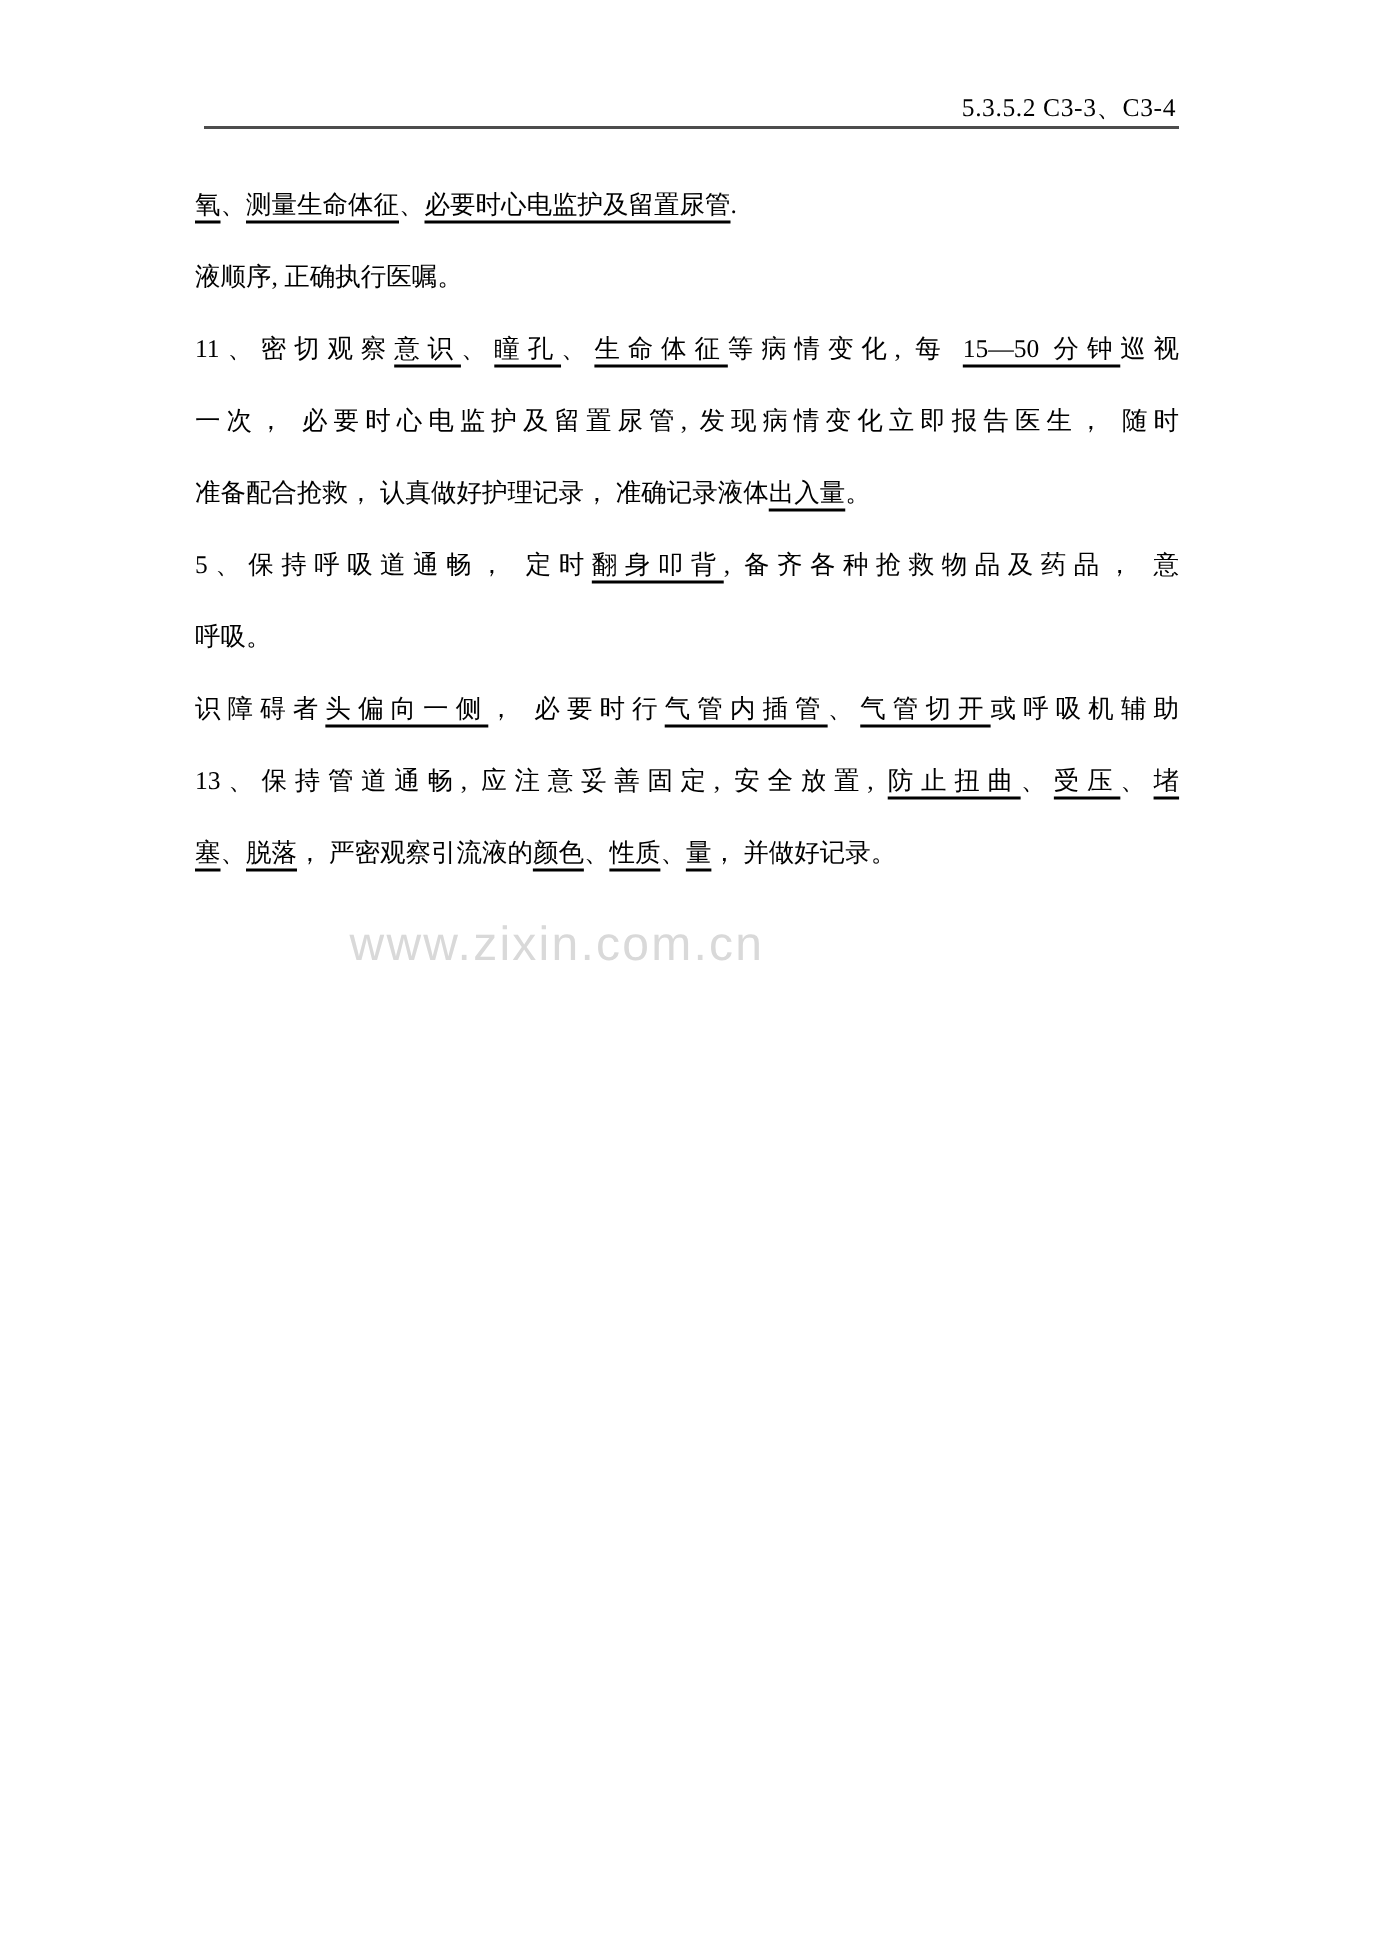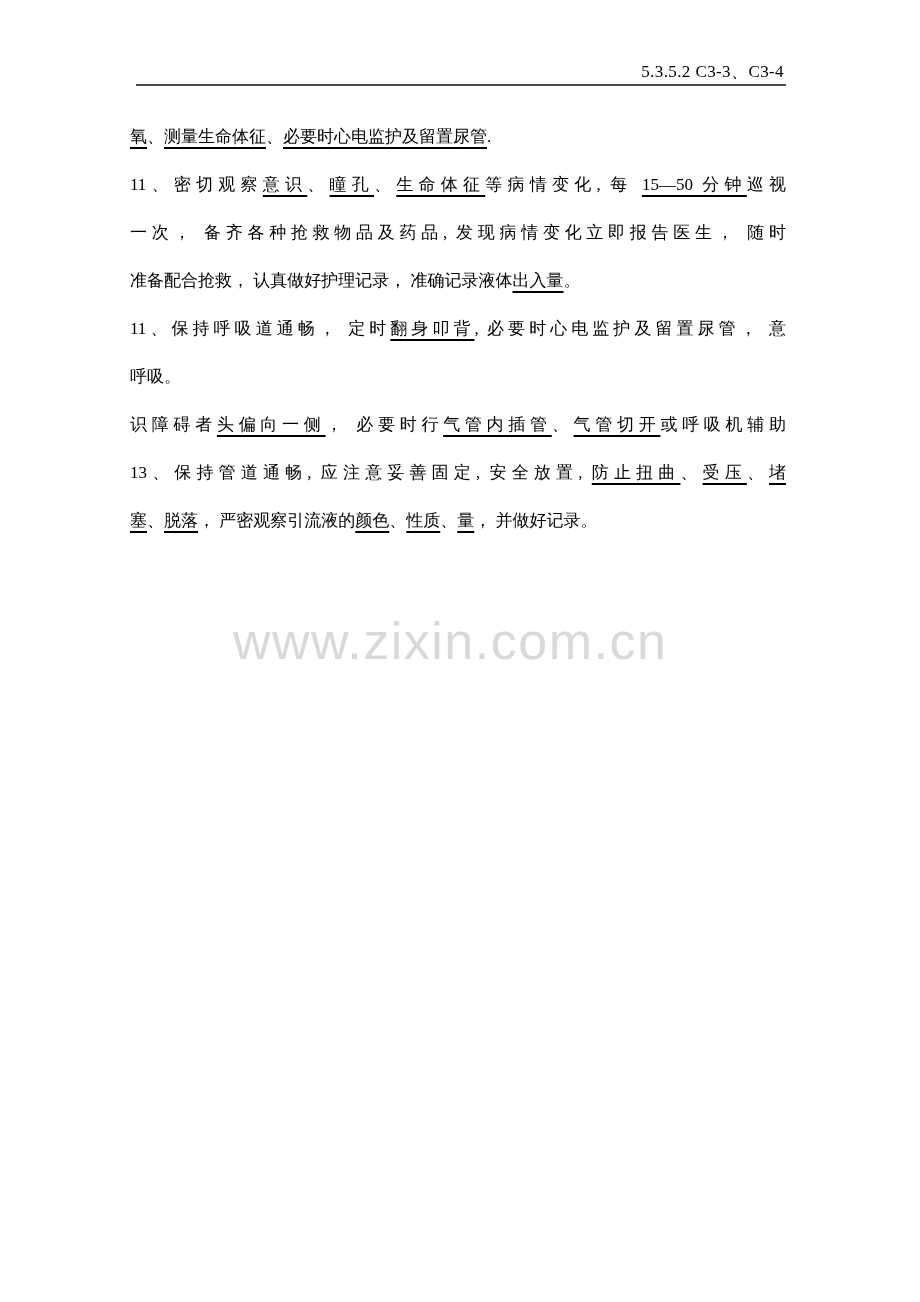--- a/index.html
+++ b/index.html
@@ -31,21 +31,21 @@
     width: 650px;
     height: 2px;
     background: var(--rule-color, #4d4d4d);
   }
   .watermark {
     position: absolute;
     top: 611px;
     left: 233px;
     z-index: 1;
     font-family: "Liberation Sans", "DejaVu Sans", sans-serif;
-    font-size: 52px;
+    font-size: 32px;
     letter-spacing: 1.5px;
     color: var(--wm-color, #d9d9d9);
     white-space: nowrap;
     user-select: none;
   }
   .content {
     position: absolute;
     top: 113px;
     left: 130px;
     width: 656px;
@@ -74,28 +74,29 @@
 
 <div class="page">
   <div class="header-code">5.3.5.2 C3-3、C3-4</div>
   <div class="header-rule"></div>
   <div class="watermark">www.zixin.com.cn</div>
   <div class="content">
       <div class="paragraph">
         <div class="line"><span class="seg u">氧</span><span class="seg">、</span><span class="seg u">测量生命体征</span><span class="seg">、</span><span class="seg u">必要时心电监护及留置尿管</span><span class="seg">.</span></div>
       </div>
       <div class="paragraph">
+        <div class="line"><span class="seg">液顺序, 正确执行医嘱。</span></div>
       </div>
       <div class="paragraph">
         <div class="line j"><span class="seg">11、密切观察</span><span class="seg u">意识</span><span class="seg">、</span><span class="seg u">瞳孔</span><span class="seg">、</span><span class="seg u">生命体征</span><span class="seg">等病情变化, 每 </span><span class="seg u">15—50 分钟</span><span class="seg">巡视</span></div>
-        <div class="line j"><span class="seg">一次， 备齐各种抢救物品及药品, 发现病情变化立即报告医生， 随时</span></div>
+        <div class="line j"><span class="seg">一次， 必要时心电监护及留置尿管, 发现病情变化立即报告医生， 随时</span></div>
         <div class="line"><span class="seg">准备配合抢救， 认真做好护理记录， 准确记录液体</span><span class="seg u">出入量</span><span class="seg">。</span></div>
       </div>
       <div class="paragraph">
-        <div class="line j"><span class="seg">11、保持呼吸道通畅， 定时</span><span class="seg u">翻身叩背</span><span class="seg">, 必要时心电监护及留置尿管， 意</span></div>
+        <div class="line j"><span class="seg">5、保持呼吸道通畅， 定时</span><span class="seg u">翻身叩背</span><span class="seg">, 备齐各种抢救物品及药品， 意</span></div>
         <div class="line"><span class="seg">呼吸。</span></div>
         <div class="line j"><span class="seg">识障碍者</span><span class="seg u">头偏向一侧</span><span class="seg">， 必要时行</span><span class="seg u">气管内插管</span><span class="seg">、</span><span class="seg u">气管切开</span><span class="seg">或呼吸机辅助</span></div>
       </div>
       <div class="paragraph">
         <div class="line j"><span class="seg">13、保持管道通畅, 应注意妥善固定, 安全放置, </span><span class="seg u">防止扭曲</span><span class="seg">、</span><span class="seg u">受压</span><span class="seg">、</span><span class="seg u">堵</span></div>
         <div class="line"><span class="seg u">塞</span><span class="seg">、</span><span class="seg u">脱落</span><span class="seg">， 严密观察引流液的</span><span class="seg u">颜色</span><span class="seg">、</span><span class="seg u">性质</span><span class="seg">、</span><span class="seg u">量</span><span class="seg">， 并做好记录。</span></div>
       </div>
     </div>
 </div>
 

